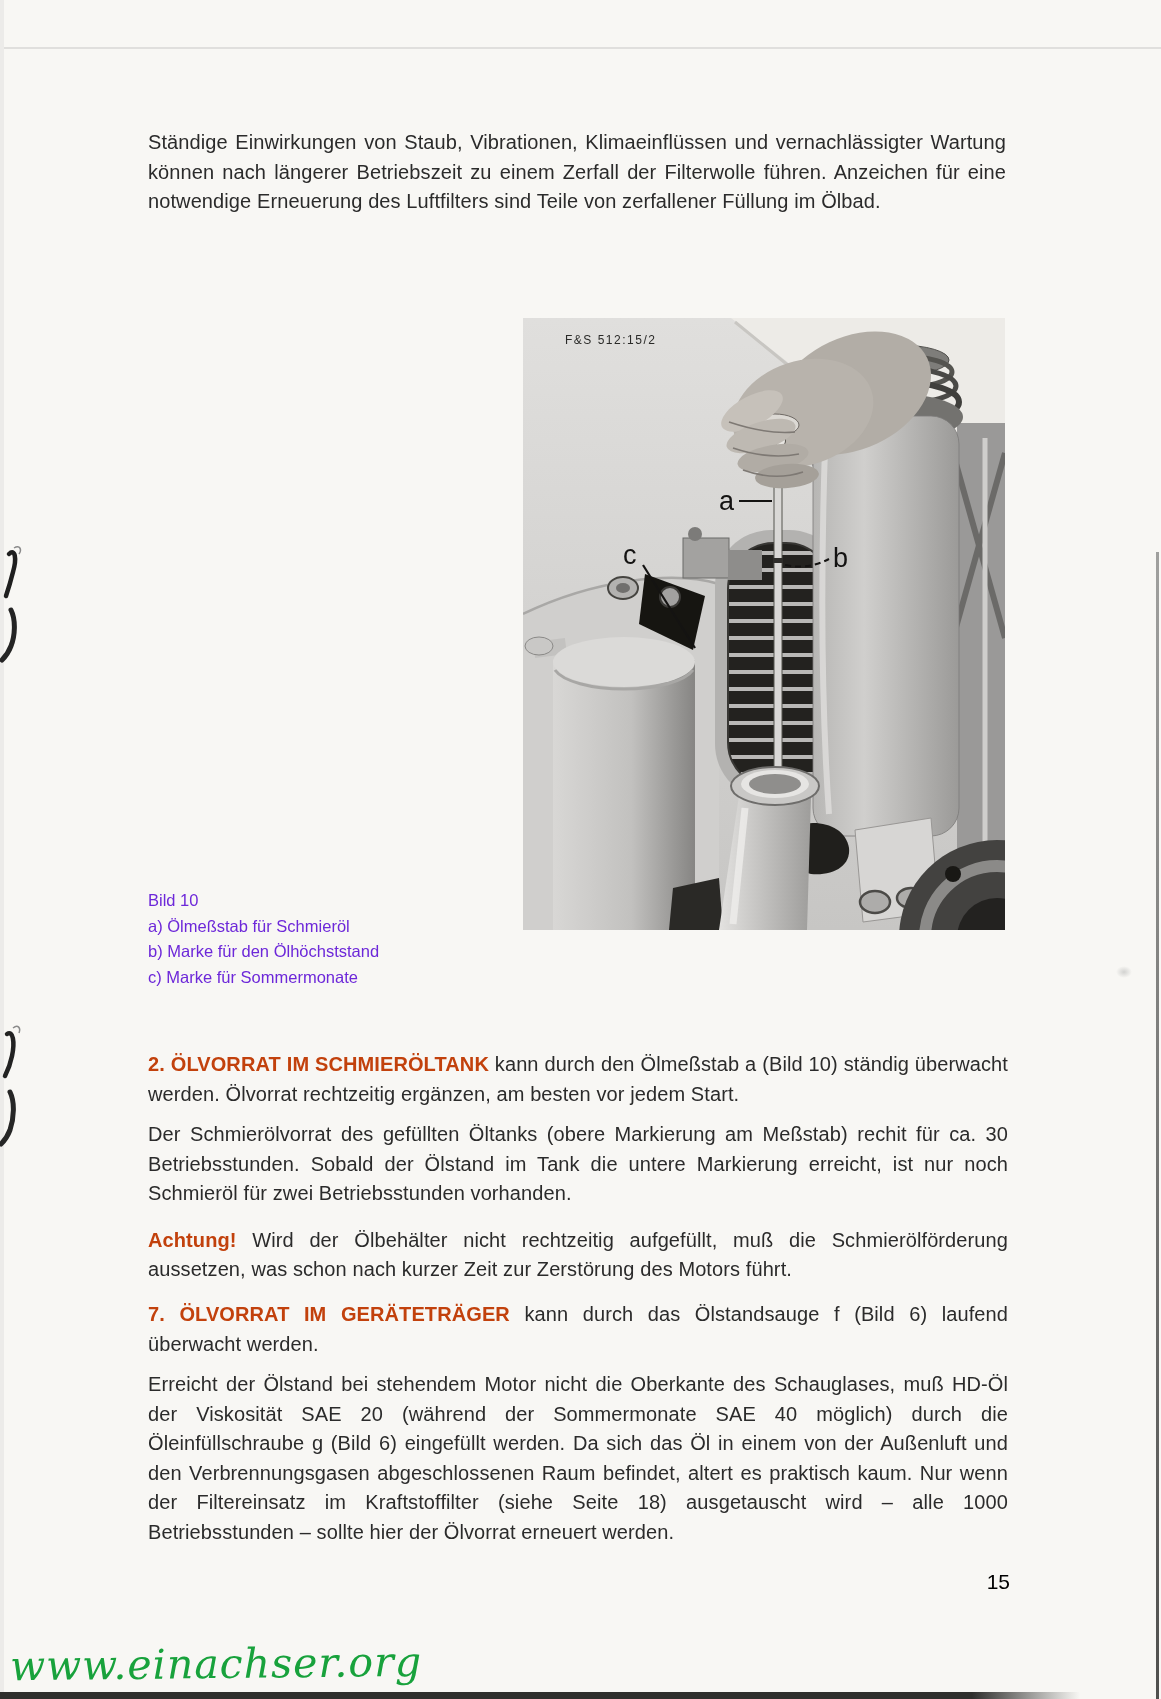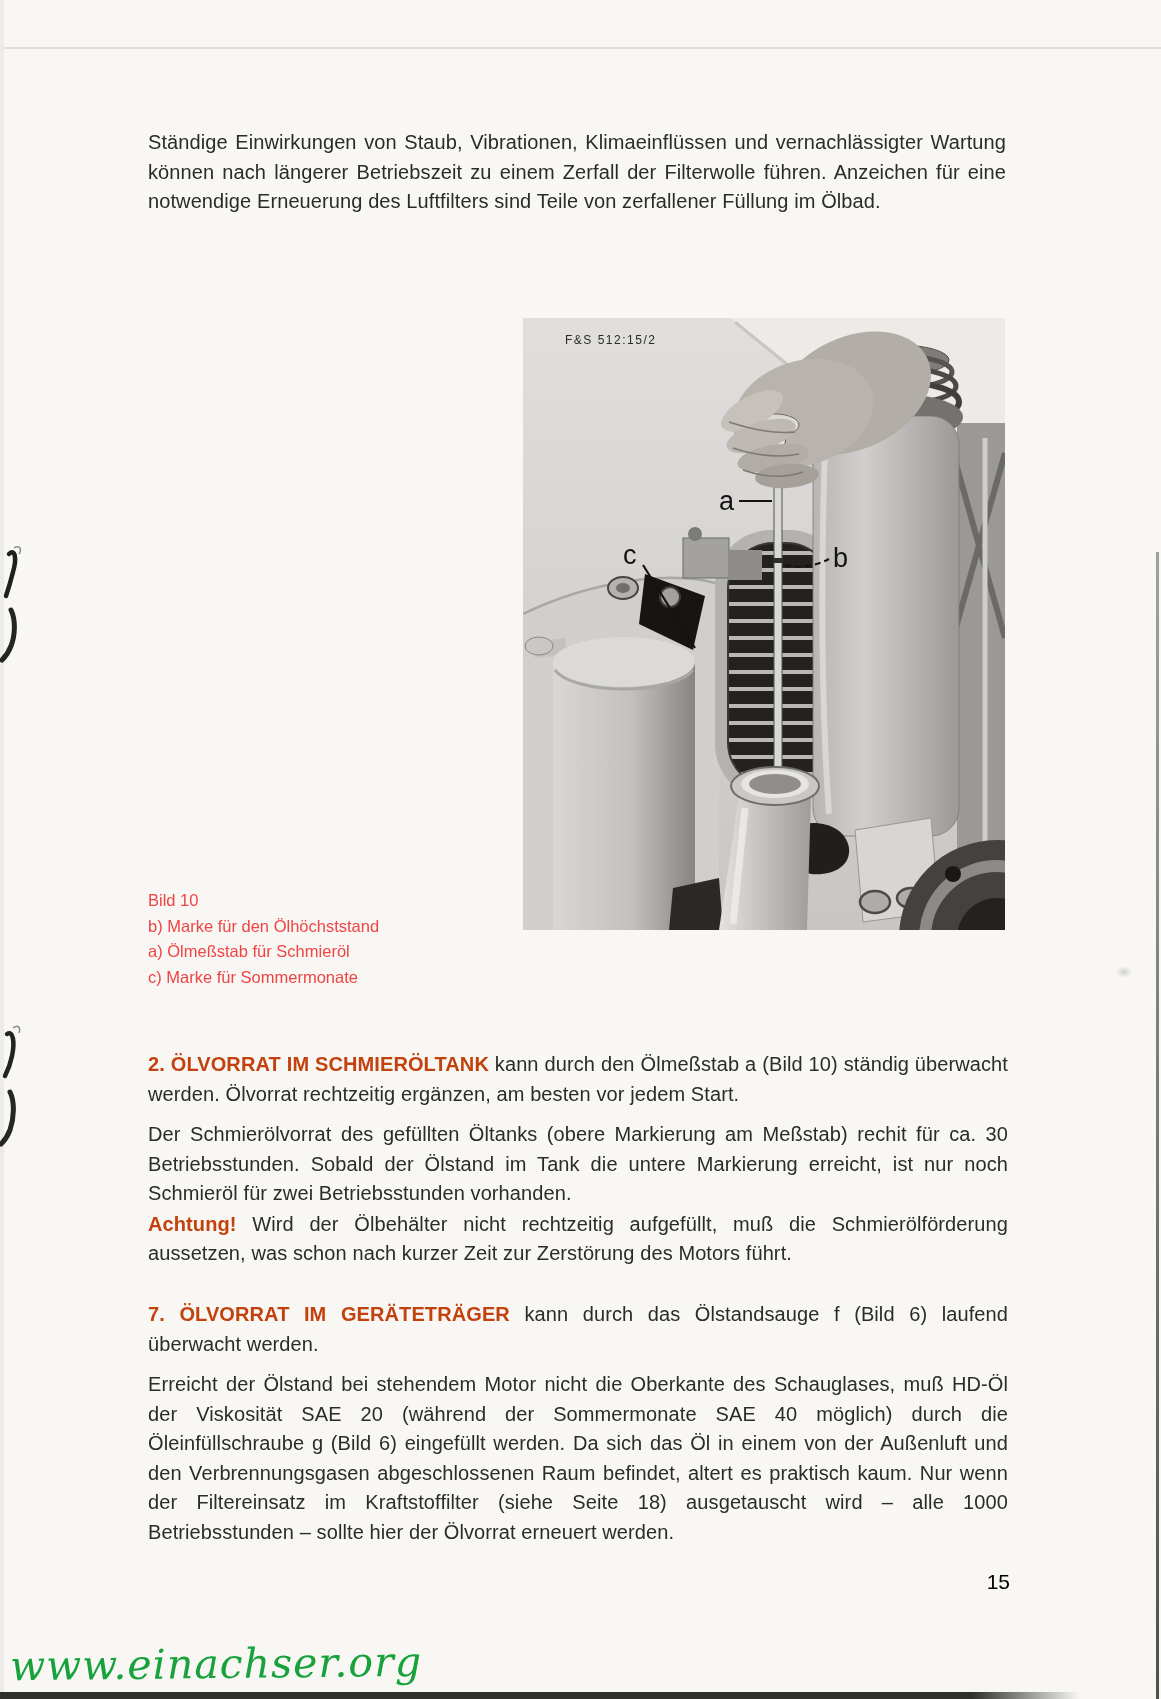--- a/index.html
+++ b/index.html
@@ -6,26 +6,26 @@
   .page{
     position:relative;width:1161px;height:1699px;margin:0 auto;
     background:#f8f7f4;overflow:hidden;
     font-family:"Liberation Sans","DejaVu Sans",sans-serif;color:#2b2b2b;padding-left:8px;
   }
   .bodytext{font-size:20px;line-height:29.5px;text-align:justify;letter-spacing:.1px;}
   .bodytext p{margin:0;}
   strong{font-weight:700;color:#c2410c;}
   .intro{position:absolute;left:148px;top:128px;width:858px;}
   .figure-photo{position:absolute;left:523px;top:318px;width:482px;height:612px;}
-  .caption{position:absolute;left:148px;top:888px;width:370px;font-size:16.5px;line-height:25.5px;color:#ef4444;}
+  .caption{position:absolute;left:148px;top:888px;width:370px;font-size:16.5px;line-height:25.5px;color:#6d28d9;}
   .sec{position:absolute;left:148px;width:860px;}
   .sec2{top:1050px;}
   .sec3{top:1300px;}
   .sec .para{margin-top:11px;}
-  .sec .note{margin-top:1px;}
+  .sec .note{margin-top:17px;}
   .page-number{position:absolute;left:148px;top:1570px;width:862px;text-align:right;font-size:21px;color:#000000;}
   .watermark{
     position:absolute;left:10px;top:1640px;
     font-family:"DejaVu Serif","Liberation Serif",serif;font-style:italic;
     font-size:41px;letter-spacing:1px;transform:rotate(-.6deg);
   }
   .top-line{position:absolute;left:0;top:47px;width:1161px;height:2px;background:#e0dfdd;}
   .left-edge-shade{position:absolute;left:0;top:0;width:4px;height:1699px;background:#ecebe9;}
   .right-edge{position:absolute;left:1156px;top:552px;width:3px;height:1147px;
     background:linear-gradient(#a0a09e,#4f4f4d);}
@@ -185,22 +185,22 @@
     </g>
 
     <g>
       <line x1="120" y1="247" x2="172" y2="330" stroke="#141312" stroke-width="2.2"></line>
       <text x="100" y="246" font-size="27" fill="#141312" font-family="Liberation Sans, sans-serif">c</text>
     </g>
   </svg>
 
   <div class="caption">
     <div class="title">Bild 10</div>
+    <div>a) Ölmeßstab für Schmieröl</div>
     <div>b) Marke für den Ölhöchststand</div>
-    <div>a) Ölmeßstab für Schmieröl</div>
     <div>c) Marke für Sommermonate</div>
   </div>
 
   <div class="sec sec2 bodytext">
     <p class="lead"><strong>2. ÖLVORRAT IM SCHMIERÖLTANK</strong><span> kann durch den Ölmeßstab a (Bild 10) ständig überwacht werden. Ölvorrat rechtzeitig ergänzen, am besten vor jedem Start.</span></p>
     <p class="para">Der Schmierölvorrat des gefüllten Öltanks (obere Markierung am Meßstab) rechit für ca. 30 Betriebsstunden. Sobald der Ölstand im Tank die untere Markierung erreicht, ist nur noch Schmieröl für zwei Betriebsstunden vorhanden.</p>
     <p class="note"><strong>Achtung!</strong><span> Wird der Ölbehälter nicht rechtzeitig aufgefüllt, muß die Schmierölförderung aussetzen, was schon nach kurzer Zeit zur Zerstörung des Motors führt.</span></p>
   </div>
 
   <div class="sec sec3 bodytext">

